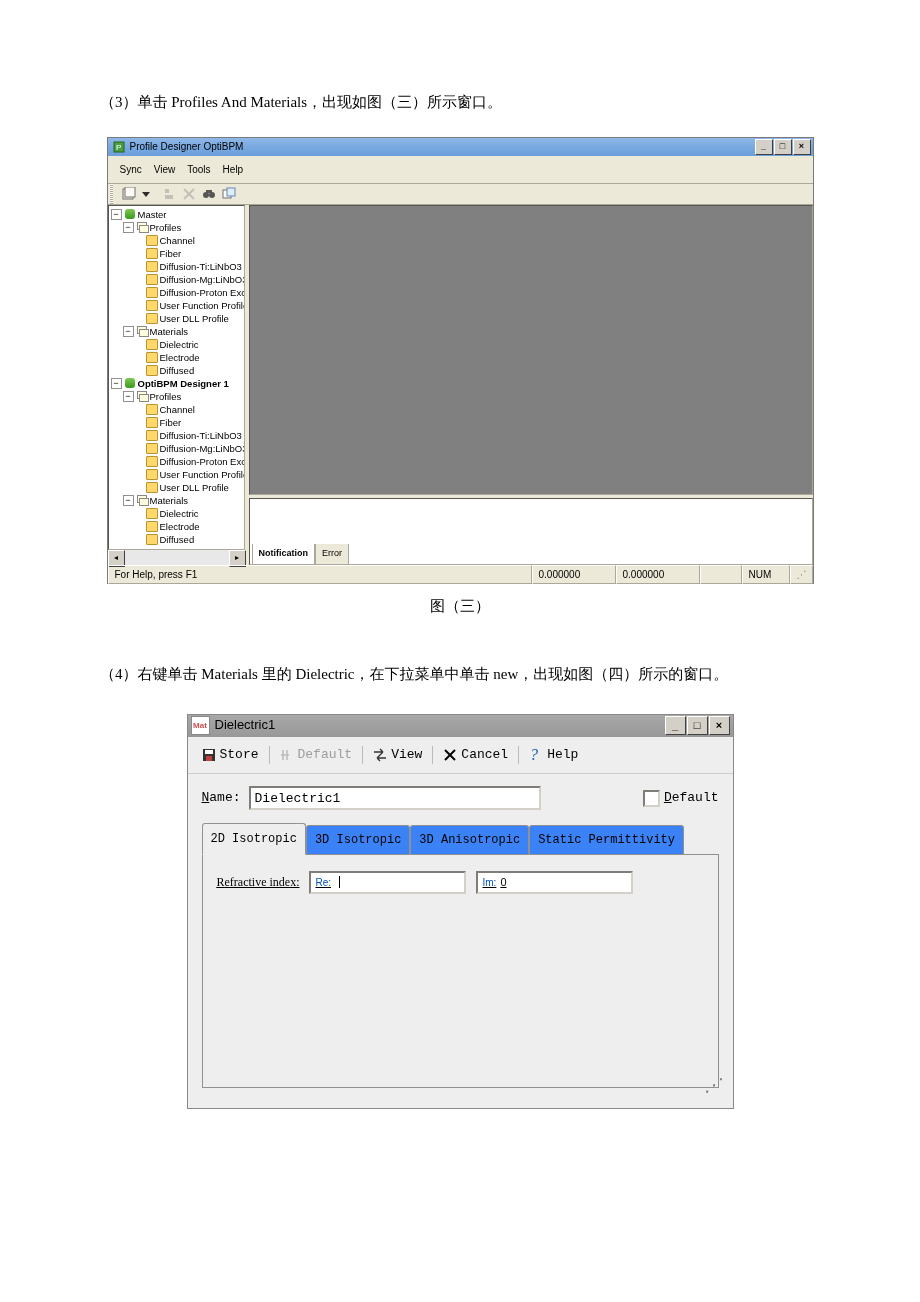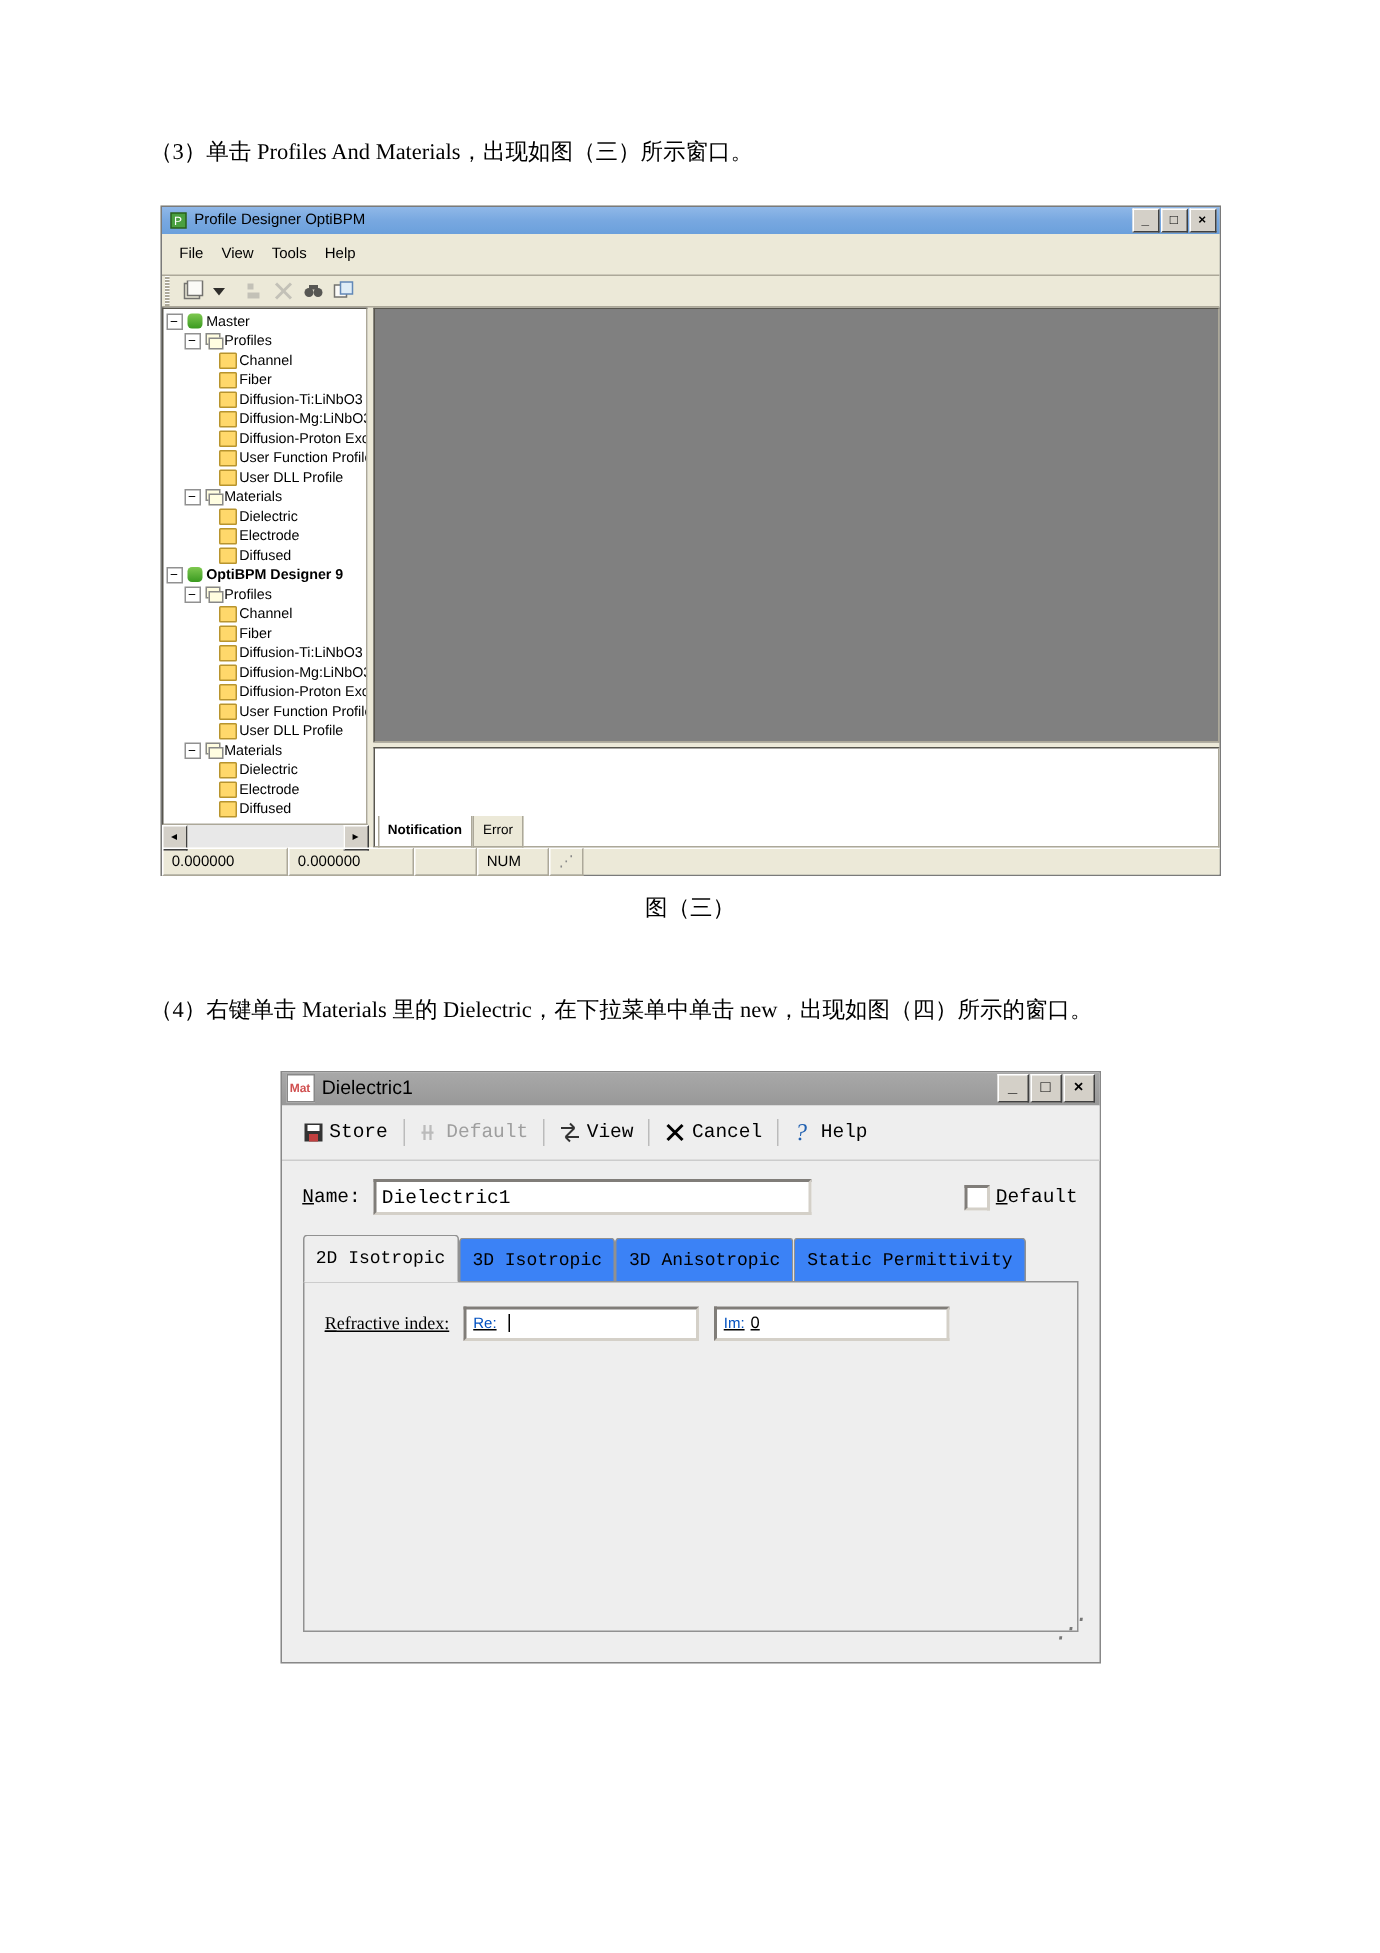--- a/index.html
+++ b/index.html
@@ -94,21 +94,21 @@
           </svg>
         </span>
       <span class="ttext">Profile Designer OptiBPM</span>
       <div class="wctrls">
         <div class="wbtn">_</div>
         <div class="wbtn">□</div>
         <div class="wbtn">×</div>
       </div>
     </div>
     <div class="menubar">
-      <span>File</span>
+      <span>Sync</span>
       <span>View</span>
       <span>Tools</span>
       <span>Help</span>
     </div>
     <div class="toolbar">
       <div class="tool-icons">
         <span class="ticon-small"><svg width="14" height="14">
               <rect x="1" y="2" width="10" height="10" fill="none" stroke="#555"></rect>
               <rect x="3" y="0" width="10" height="10" fill="#fff" stroke="#555"></rect>
             </svg></span>
@@ -231,21 +231,21 @@
                   <span class="ti-fld"></span>
                 </span>
                 <span class="lbl">Diffused</span>
               </div>
 
             <div class="tn bold">
                 <span class="pm">−</span>
                 <span class="ti">
                   <span class="ti-db"></span>
                 </span>
-                <span class="lbl">OptiBPM Designer 9</span>
+                <span class="lbl">OptiBPM Designer 1</span>
               </div>
             <div class="tn">
                 <span class="sp" style="width:12px"></span>
                 <span class="pm">−</span>
                 <span class="ti">
                   <span class="ti-stack"></span>
                 </span>
                 <span class="lbl">Profiles</span>
               </div>
             <div class="tn">
@@ -338,20 +338,21 @@
         <div class="content-pane"></div>
         <div class="notif-pane">
           <div class="notif-tabs">
             <div class="ntab active">Notification</div>
             <div class="ntab">Error</div>
           </div>
         </div>
       </div>
     </div>
     <div class="statusbar">
+      <div class="cell stretch">For Help, press F1</div>
       <div class="cell" style="width:70px">0.000000</div>
       <div class="cell" style="width:70px">0.000000</div>
       <div class="cell" style="width:28px"></div>
       <div class="cell" style="width:34px">NUM</div>
       <div class="cell grip">⋰</div>
     </div>
   </div>
 
   <div class="caption">图（三）</div>
 

